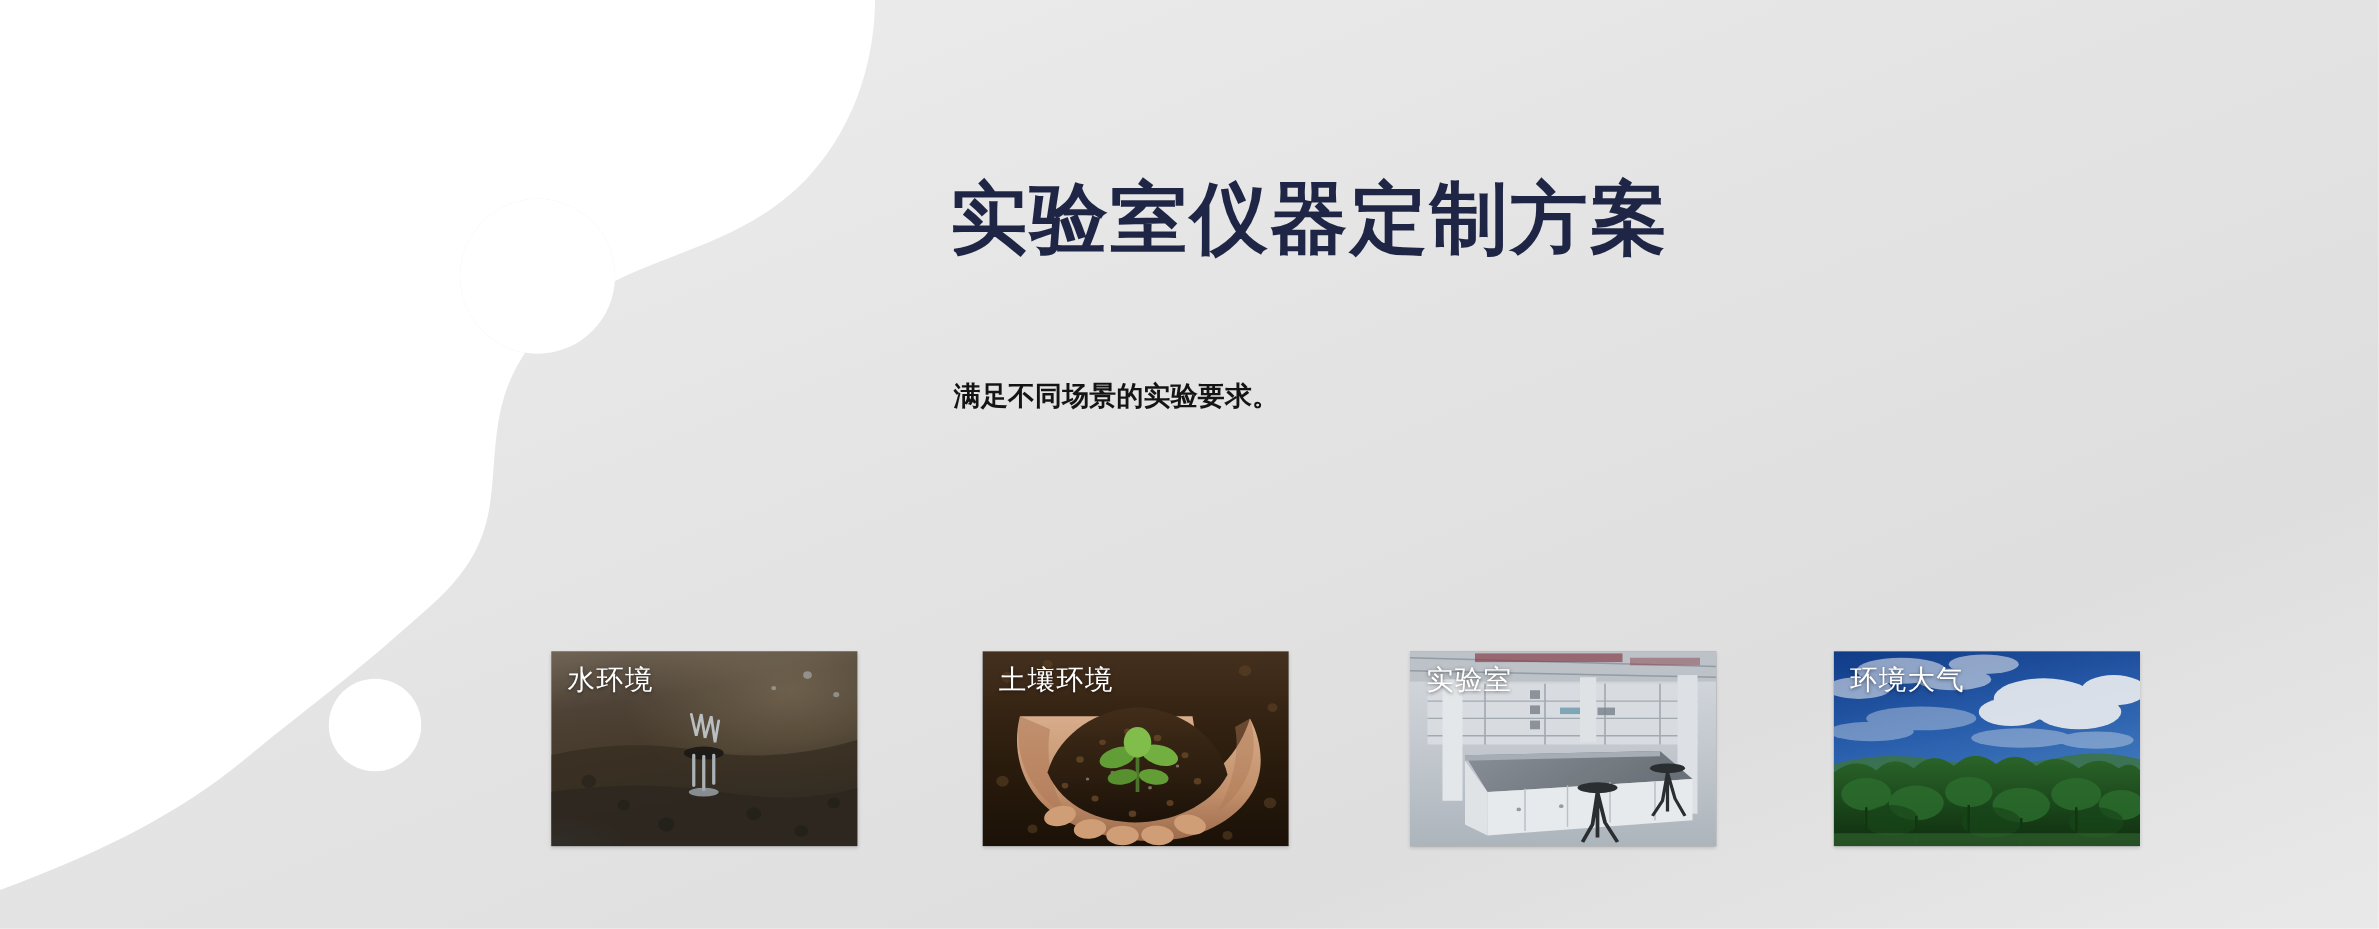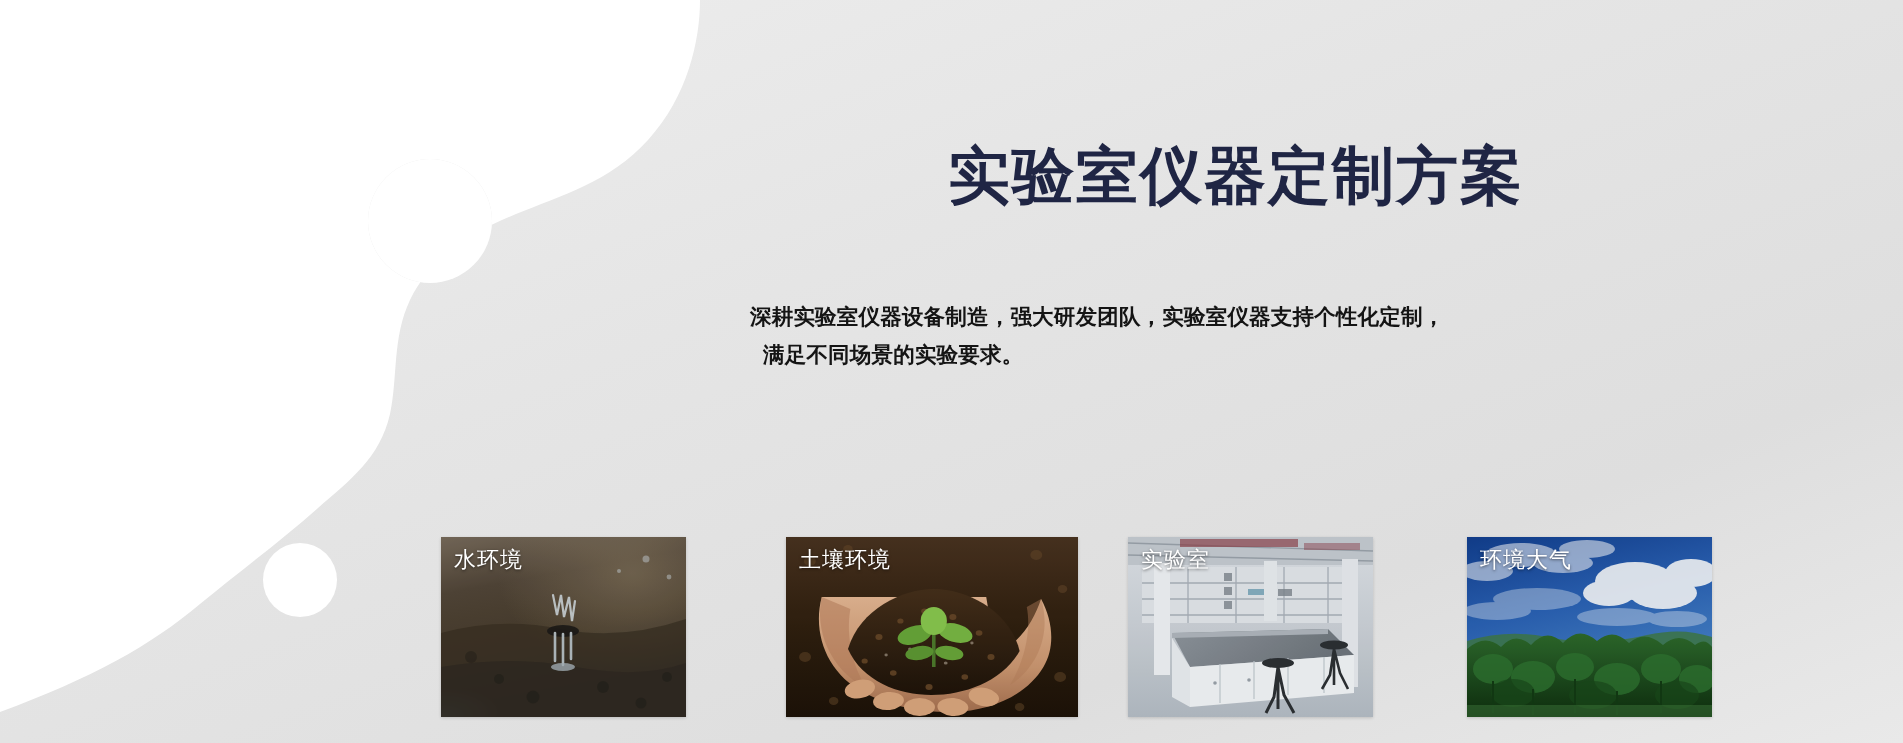--- a/index.html
+++ b/index.html
@@ -16,55 +16,55 @@
   
   .bg-svg{position:absolute;inset:0;width:1903px;height:743px;display:block;}
 
   
   .hero{
     position:absolute;left:0;top:0;width:1903px;height:743px;
     pointer-events:none;
   }
   .hero-title{
     position:absolute;left:760px;top:140px;width:952px;
-    text-align:center;
+    text-align:left;
     font-size:62px;line-height:1.15;
     font-weight:bold;
     letter-spacing:2px;
     color:#1f2544;
     white-space:nowrap;
   }
   .hero-sub{
     position:absolute;left:750px;top:298px;width:962px;
     font-size:21.5px;line-height:1.78;
     font-weight:bold;
     color:#141414;
     letter-spacing:.2px;
   }
   .hero-sub .l2{display:block;margin-left:13px;}
 
   
   .cards{position:absolute;left:0;top:521px;width:1903px;height:182px;}
   .card{
-    position:absolute;top:16px;width:245px;height:180px;
+    position:absolute;top:0;width:245px;height:156px;
     overflow:hidden;
     background:#8a8a8a;
     box-shadow:0 1px 3px rgba(0,0,0,.16);
   }
   .card .art{position:absolute;inset:0;width:100%;height:100%;display:block;}
   .card-label{
     position:absolute;left:13px;top:9px;
     font-size:22px;line-height:1.25;font-weight:normal;
     color:#ffffff;
     letter-spacing:1px;
     text-shadow:0 1px 3px rgba(0,0,0,.55);
     z-index:3;
   }
   #card-0{left:441px;}
-  #card-1{left:786px;padding-left:47px;}
+  #card-1{left:786px;}
   #card-2{left:1128px;}
   #card-3{left:1467px;}
 </style>
 </head>
 <body>
 
 <div class="stage">
 
   <svg class="bg-svg" viewBox="0 0 1903 743" preserveAspectRatio="none">
     <defs>
@@ -96,21 +96,20 @@
 
     <rect x="0" y="0" width="1903" height="743" fill="#ffffff" mask="url(#blobMask)"></rect>
 
     <circle cx="430" cy="221" r="62" fill="#ffffff"></circle>
     <circle cx="300" cy="580" r="37" fill="#ffffff"></circle>
   </svg>
 
   <div class="hero">
     <div class="hero-title">实验室仪器定制方案</div>
     <div class="hero-sub">
-      <span class="l1">深耕实验室仪器设备制造，强大研发团队，实验室仪器支持个性化定制，</span>
       <span class="l2">满足不同场景的实验要求。</span>
     </div>
   </div>
 
   <div class="cards">
 
     <div class="card" id="card-0">
       <svg class="art" viewBox="0 0 245 180" preserveAspectRatio="none">
         <defs>
           <linearGradient id="w-bg" x1="0" y1="0" x2="0.25" y2="1">

